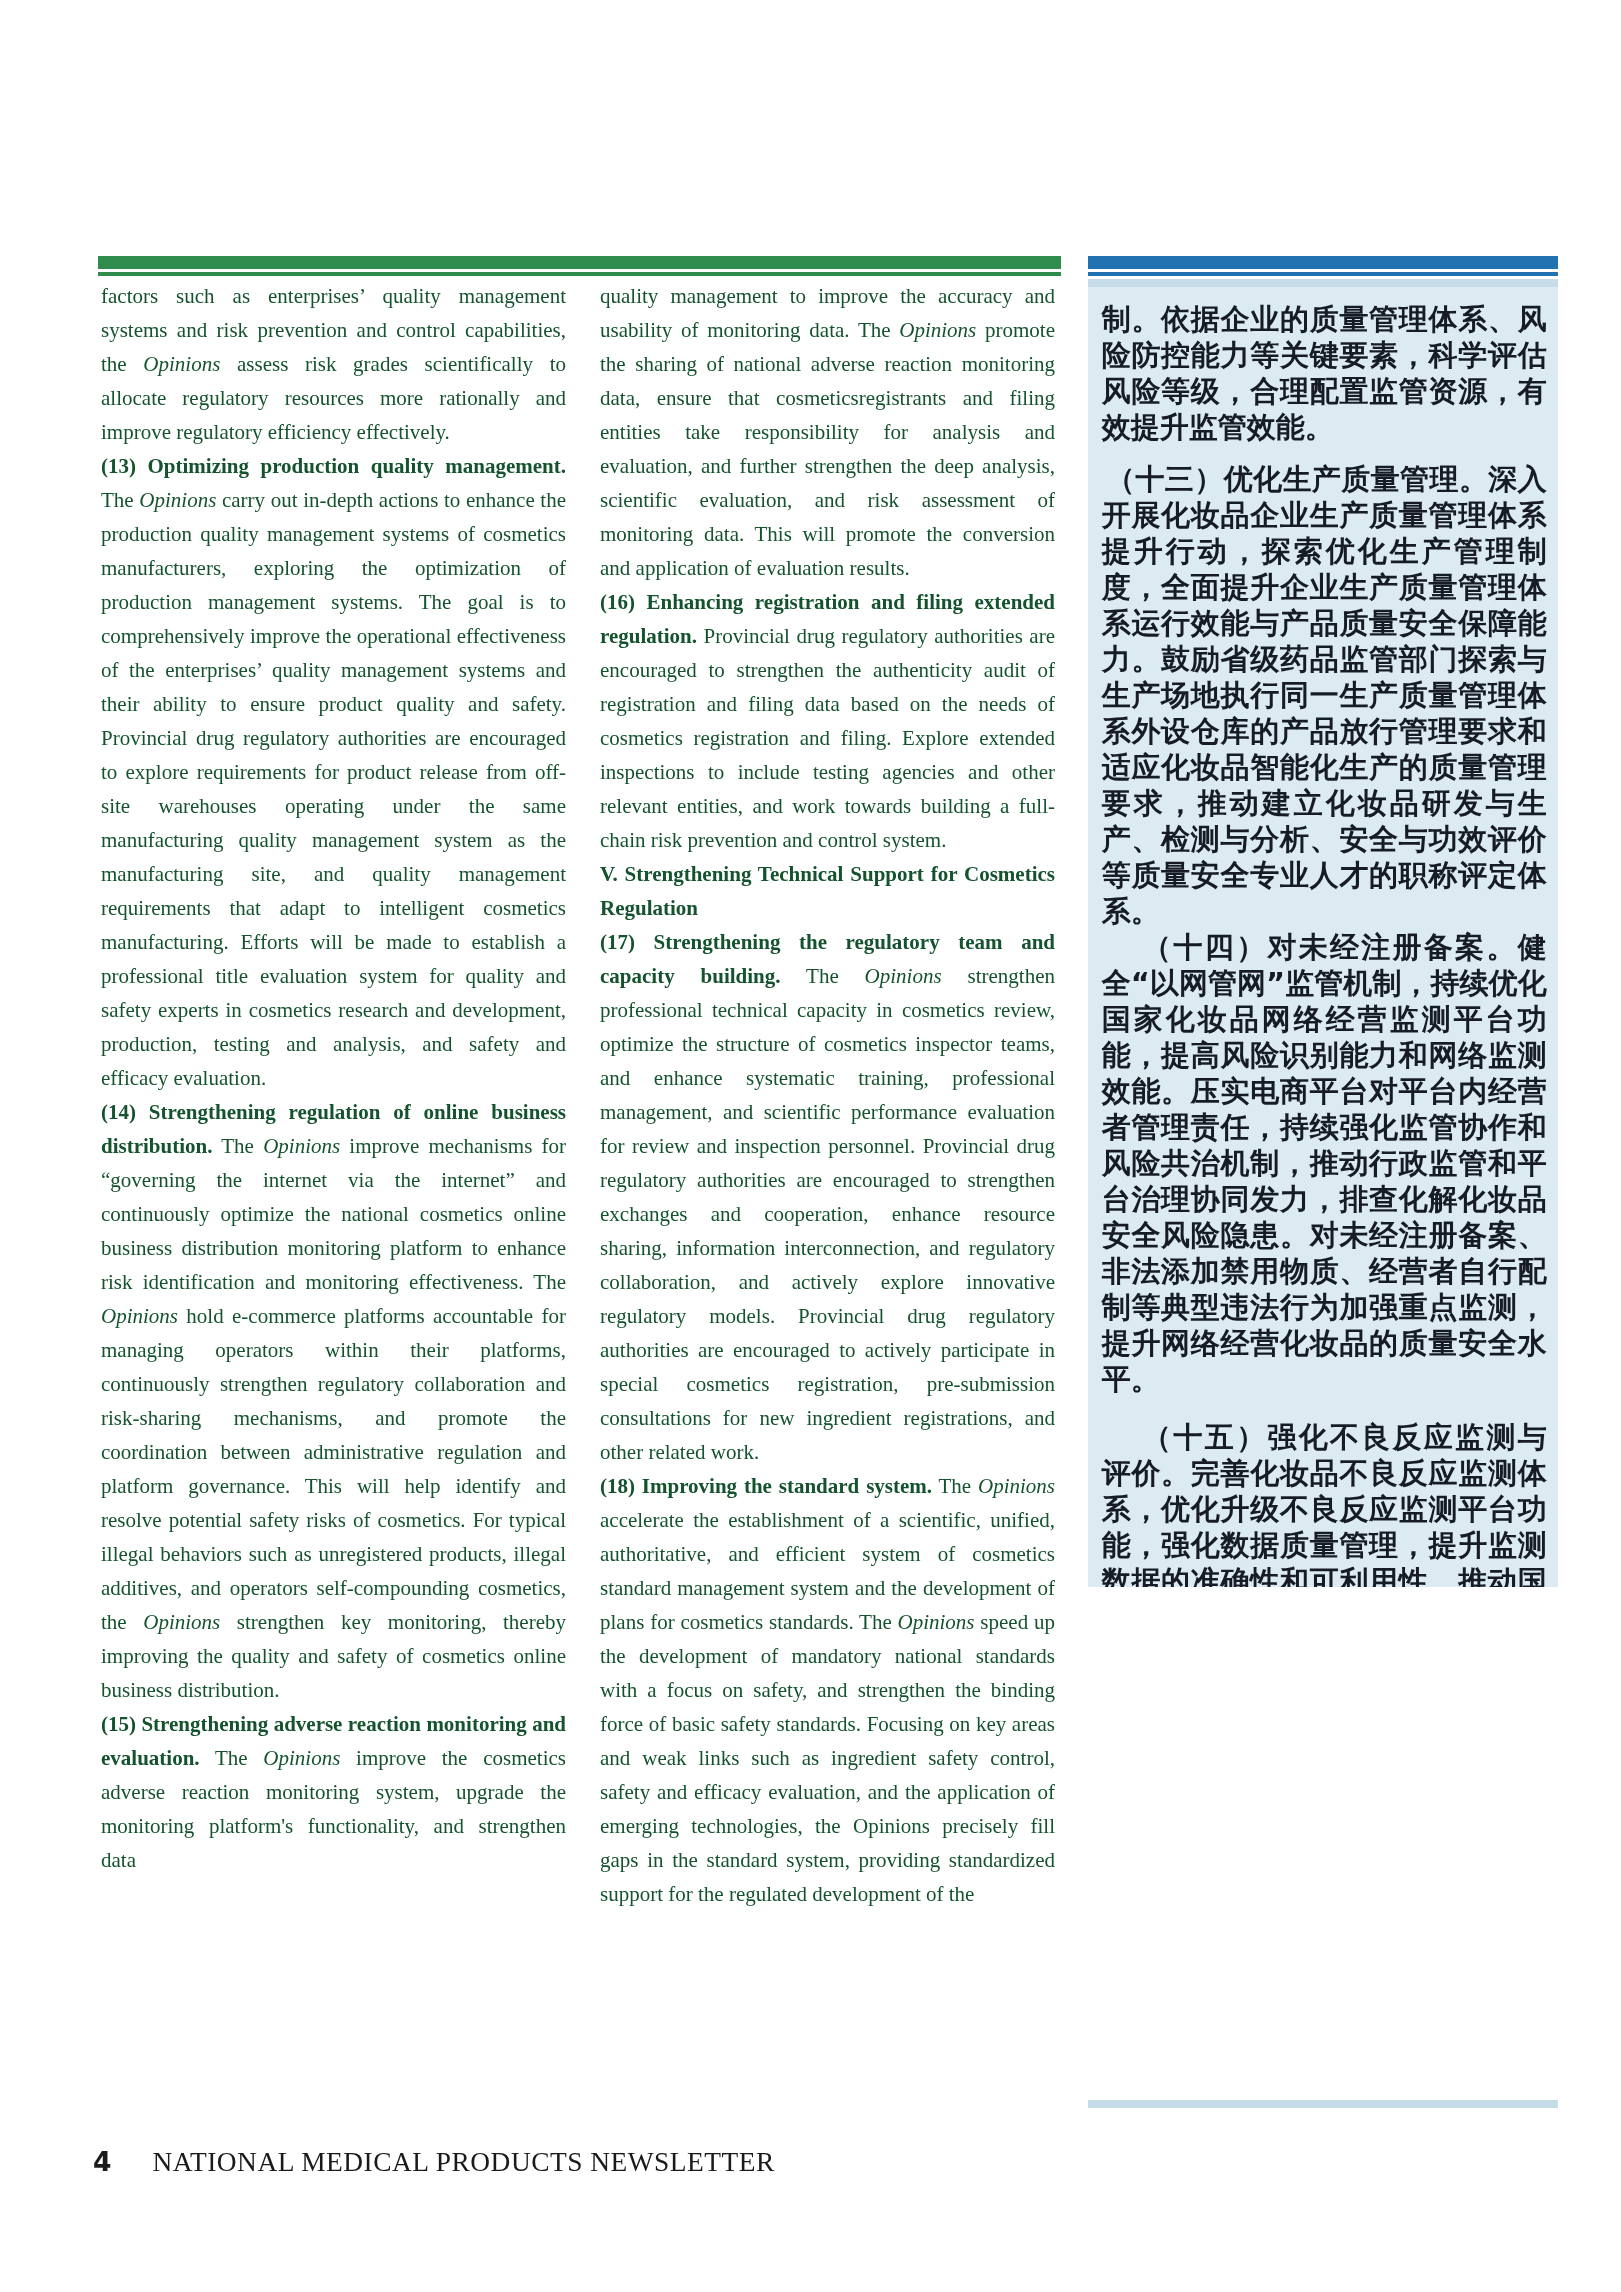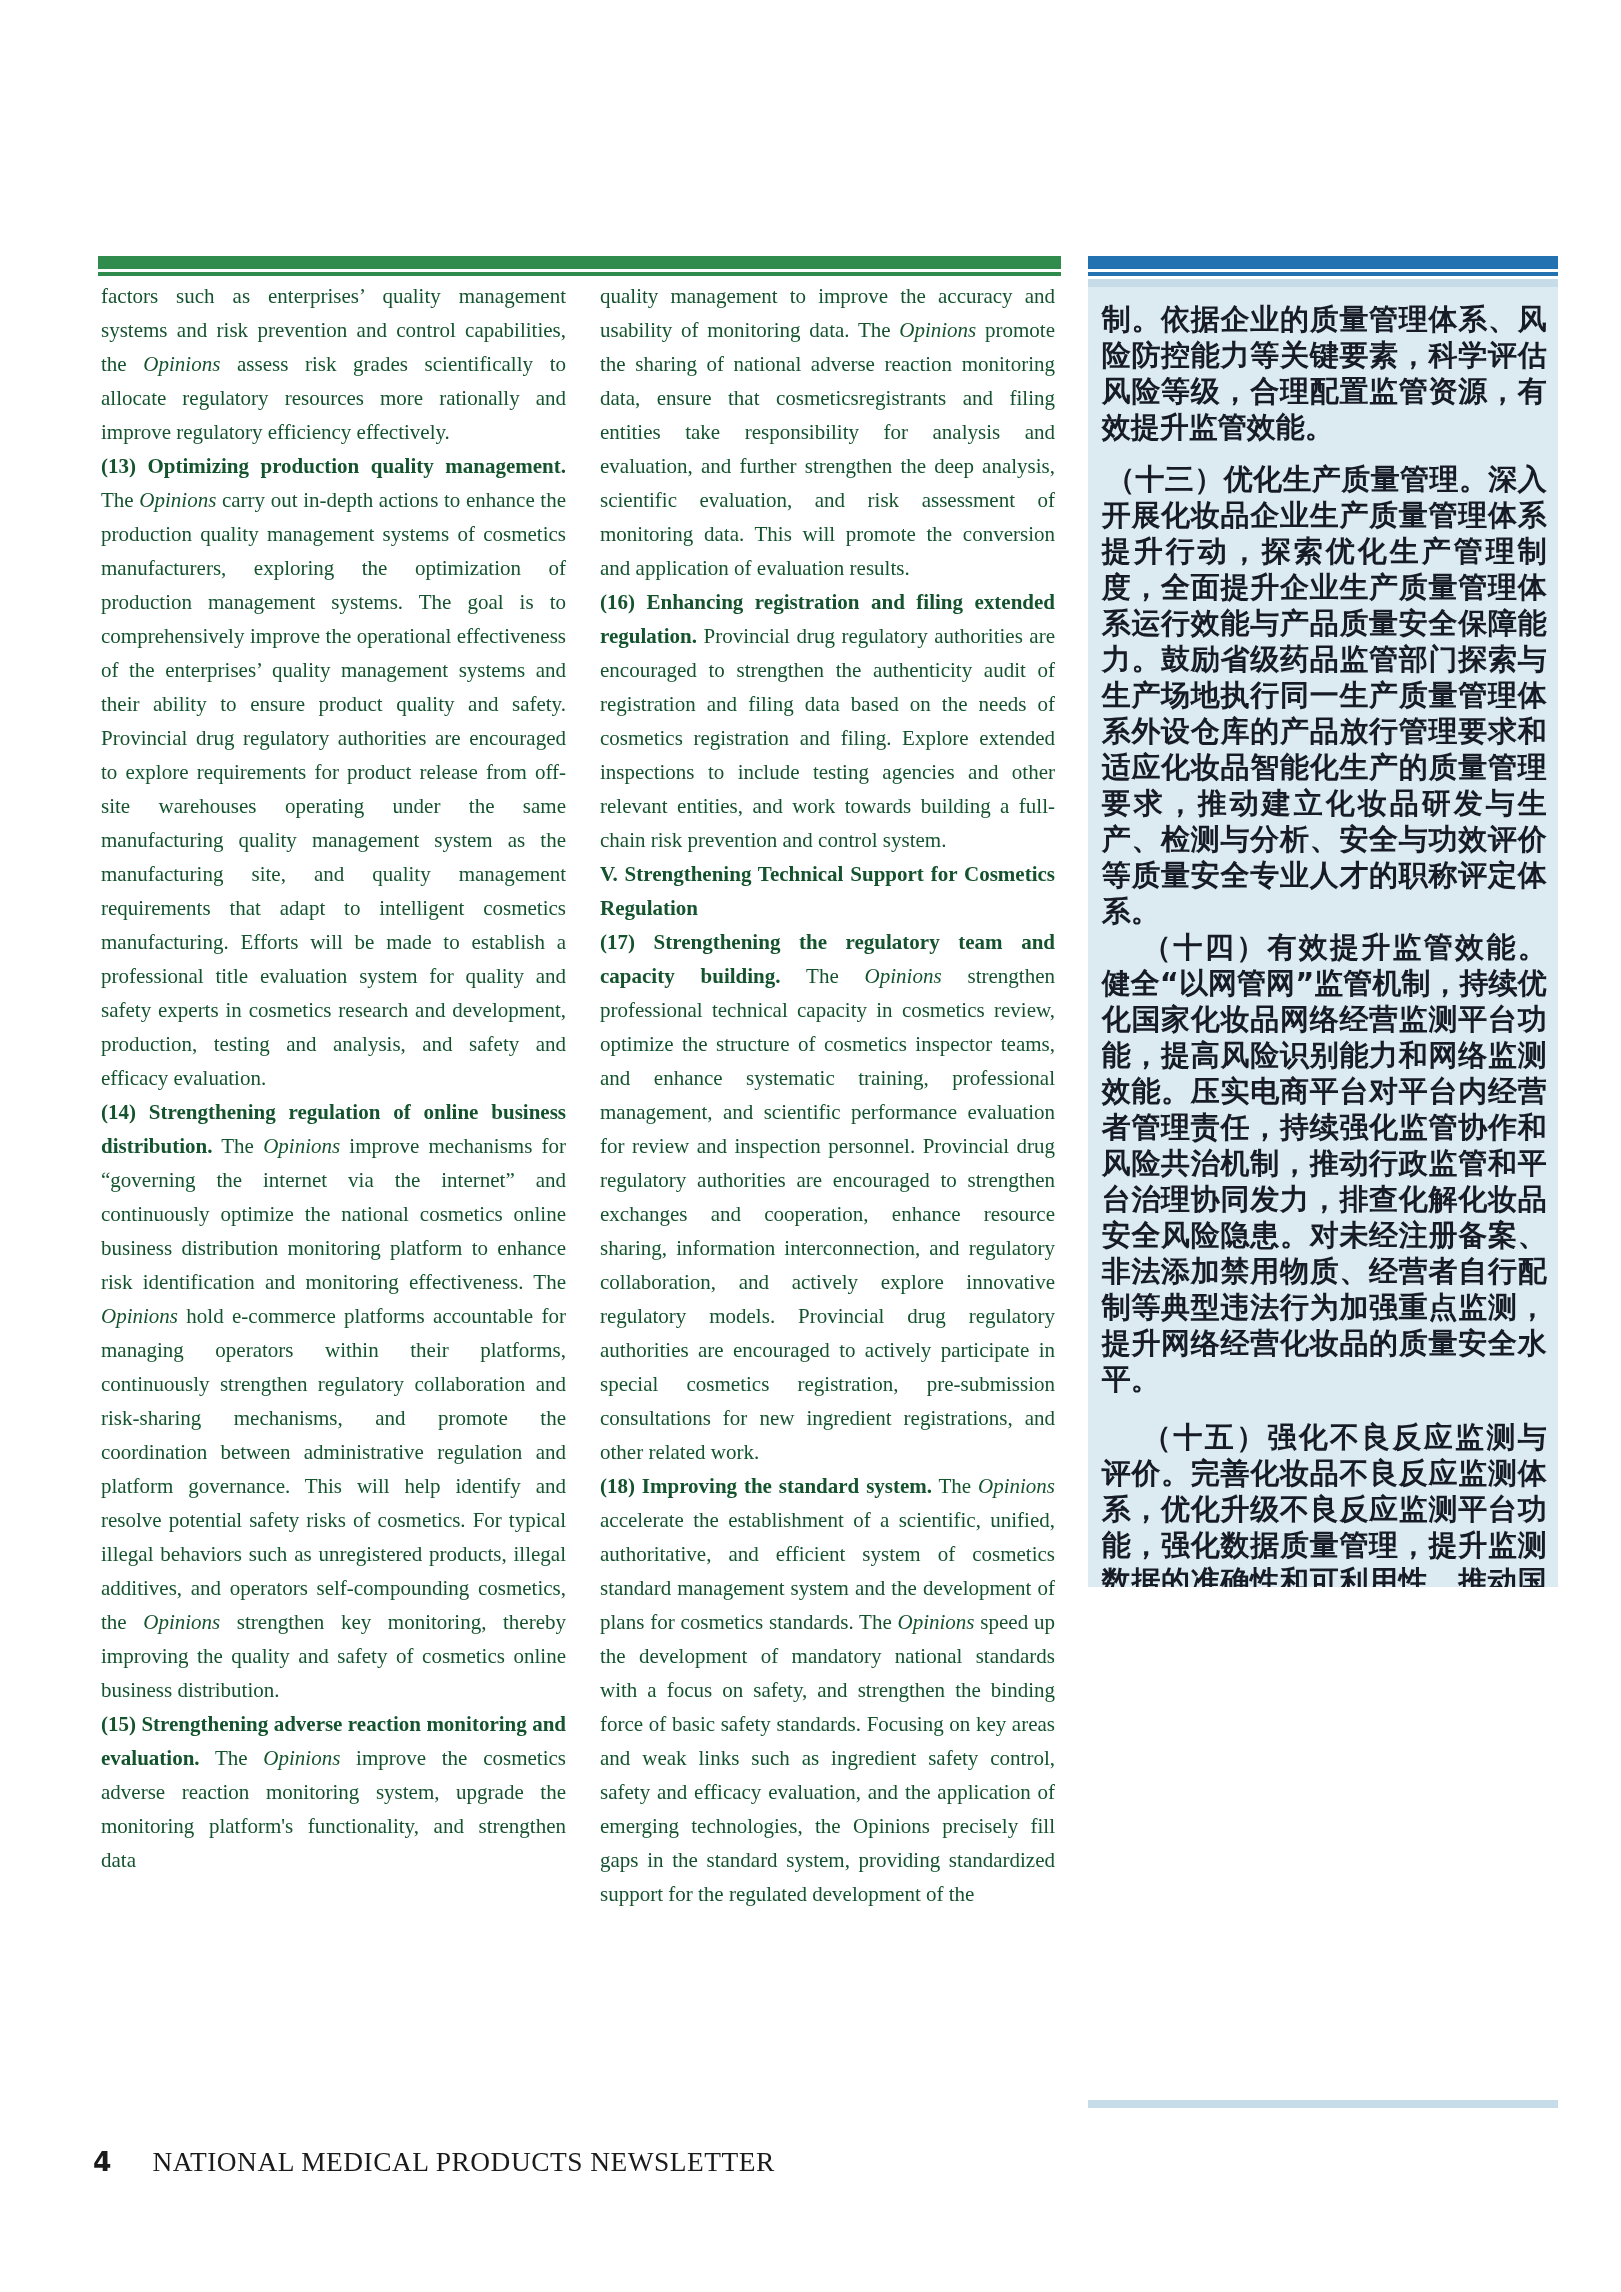--- a/index.html
+++ b/index.html
@@ -79,21 +79,21 @@
       <p><b>V. Strengthening Technical Support for Cosmetics Regulation</b></p>
       <p><b>(17) Strengthening the regulatory team and capacity building.</b> The <i>Opinions</i> strengthen professional technical capacity in cosmetics review, optimize the structure of cosmetics inspector teams, and enhance systematic training, professional management, and scientific performance evaluation for review and inspection personnel. Provincial drug regulatory authorities are encouraged to strengthen exchanges and cooperation, enhance resource sharing, information interconnection, and regulatory collaboration, and actively explore innovative regulatory models. Provincial drug regulatory authorities are encouraged to actively participate in special cosmetics registration, pre-submission consultations for new ingredient registrations, and other related work.</p>
       <p><b>(18) Improving the standard system.</b> The <i>Opinions</i> accelerate the establishment of a scientific, unified, authoritative, and efficient system of cosmetics standard management system and the development of plans for cosmetics standards. The <i>Opinions</i> speed up the development of mandatory national standards with a focus on safety, and strengthen the binding force of basic safety standards. Focusing on key areas and weak links such as ingredient safety control, safety and efficacy evaluation, and the application of emerging technologies, the Opinions precisely fill gaps in the standard system, providing standardized support for the regulated development of the</p>
     </div>
 
   <div class="panel" style="background: rgb(220, 235, 242);">
     <div class="panel-topstrip" style="background: rgb(198, 221, 233);"></div>
     <div class="zh-text">
         <p style="text-indent: 0em;">制。依据企业的质量管理体系、风险防控能力等关键要素，科学评估风险等级，合理配置监管资源，有效提升监管效能。</p>
         <p style="text-indent: 0.15em; margin-top: 16px;"><b>（十三）优化生产质量管理。</b>深入开展化妆品企业生产质量管理体系提升行动，探索优化生产管理制度，全面提升企业生产质量管理体系运行效能与产品质量安全保障能力。鼓励省级药品监管部门探索与生产场地执行同一生产质量管理体系外设仓库的产品放行管理要求和适应化妆品智能化生产的质量管理要求，推动建立化妆品研发与生产、检测与分析、安全与功效评价等质量安全专业人才的职称评定体系。</p>
-        <p style="text-indent: 1.4em;"><b>（十四）有效提升监管效能。</b>健全“以网管网”监管机制，持续优化国家化妆品网络经营监测平台功能，提高风险识别能力和网络监测效能。压实电商平台对平台内经营者管理责任，持续强化监管协作和风险共治机制，推动行政监管和平台治理协同发力，排查化解化妆品安全风险隐患。对未经注册备案、非法添加禁用物质、经营者自行配制等典型违法行为加强重点监测，提升网络经营化妆品的质量安全水平。</p>
+        <p style="text-indent: 1.4em;"><b>（十四）对未经注册备案。</b>健全“以网管网”监管机制，持续优化国家化妆品网络经营监测平台功能，提高风险识别能力和网络监测效能。压实电商平台对平台内经营者管理责任，持续强化监管协作和风险共治机制，推动行政监管和平台治理协同发力，排查化解化妆品安全风险隐患。对未经注册备案、非法添加禁用物质、经营者自行配制等典型违法行为加强重点监测，提升网络经营化妆品的质量安全水平。</p>
         <p style="text-indent: 1.4em; margin-top: 22px;"><b>（十五）强化不良反应监测与评价。</b>完善化妆品不良反应监测体系，优化升级不良反应监测平台功能，强化数据质量管理，提升监测数据的准确性和可利用性。推动国家不良反应监测数据共享，落实化妆品注册人备案人分析评价的主体责任，进一步强化监测数据的深度分析、科学评价与风险研判，推动评价结果的转化运用。</p>
         <p style="text-indent: 1.4em;"><b>（十六）加强注册备案延伸监管。</b>推动省级药品监管部门根据化妆品注册备案工作需要加强注册备案数据的真实性核查，探索开展对检验机构等的延伸检查，推动构建全链条风险防控体系。</p>
         <p style="text-indent: 1.5em; font-family: Liberation Mono, monospace;"><b>五、强化化妆品监管技术支撑保障</b></p>
         <p style="text-indent: 1.4em;"><b>（十七）加强监管队伍和能力建设。</b>充实化妆品审评专业技术力量，优化化妆品检查员队伍结构，强化化妆品审评和检查员队伍系统化培训、专业化管理和科学化考核。鼓励省级药品监管部门之间深化交流协作，加强资源共享、信息互通与监管协同，积极探索监管模式创新。鼓励省级药品监管部门积极参与特殊化妆品注册、化妆品新原料注册备案前置咨询等工作。</p>
       </div>
   </div>
   <div class="panel-bottombar" style="background: rgb(198, 221, 233);"></div>
 
   <div class="footer">
     <span class="pagenum">4</span>

